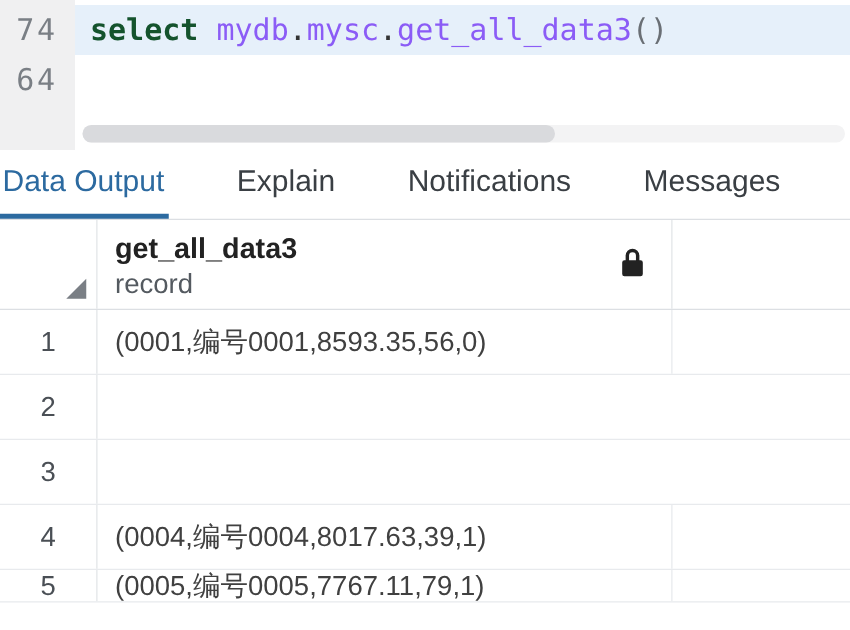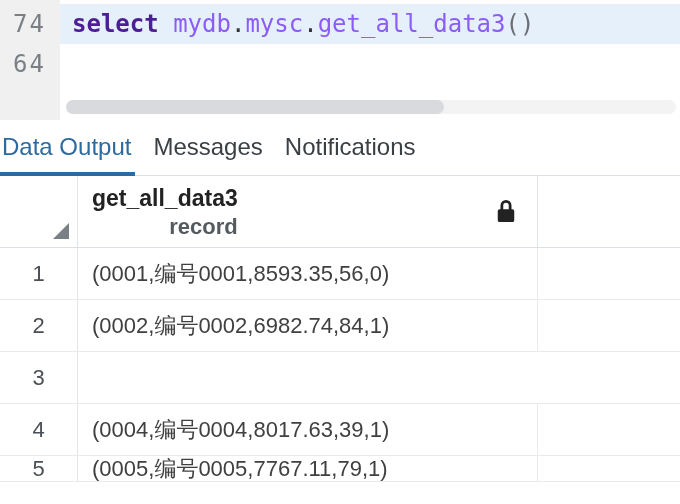--- a/index.html
+++ b/index.html
@@ -5,41 +5,41 @@
   * { box-sizing: border-box; margin: 0; padding: 0; }
   html, body { width: 680px; height: 504px; overflow: hidden; font-family: "Segoe UI", "Helvetica Neue", Arial, sans-serif; background: #fff; color: #333; }
 
   
   .editor-wrap { display: flex; height: 120px; background: #fff; }
   .gutter { width: 60px; background: #f0f0f1; padding-top: 4px; }
   .gutter .ln { height: 40px; line-height: 40px; text-align: right; padding-right: 14px; font-family: "Consolas","Menlo",monospace; font-size: 24px; color: #7a7f85; letter-spacing: 2px; }
   .code-area { flex: 1; position: relative; padding-top: 4px; }
   .code-line { height: 40px; line-height: 40px; font-family: "Consolas","Menlo",monospace; font-size: 24px; padding-left: 12px; white-space: pre; }
   .hl { background: #e6f0fa; }
-  .kw { color: #4c1d95; font-weight: 600; }
+  .kw { color: #14532d; font-weight: 600; }
   .ident { color: #8b5cf6; }
   .paren { color: #6a6f75; }
   .scrollbar-h { position: absolute; left: 6px; right: 4px; bottom: 6px; height: 14px; background: #f3f3f4; border-radius: 7px; }
   .scrollbar-h .thumb { position: absolute; left: 0; top: 0; height: 100%; width: 62%; background: #d9dadd; border-radius: 7px; }
 
   
-  .tabs { display: flex; align-items: center; height: 56px; border-bottom: 1px solid #dcdfe3; padding-left: 0; gap: 18px; font-size: 24px; color: #3a3f44; }
+  .tabs { display: flex; align-items: flex-start; height: 56px; border-bottom: 1px solid #dcdfe3; padding-left: 0; gap: 54px; font-size: 24px; color: #3a3f44; }
   .tab { padding: 12px 2px 14px 2px; cursor: pointer; position: relative; }
   .tab.active { color: #2c6aa0; }
   .tab.active::after { content: ""; position: absolute; left: -2px; right: -2px; bottom: -1px; height: 4px; background: #2c6aa0; }
 
   
   .grid { display: flex; flex-direction: column; }
   .grid-header { display: flex; height: 72px; border-bottom: 1px solid #dcdfe3; }
   .rownum-col { width: 78px; border-right: 1px solid #e2e5e8; position: relative; }
   .corner-tri { position: absolute; right: 8px; bottom: 8px; width: 0; height: 0; border-style: solid; border-width: 0 0 16px 16px; border-color: transparent transparent #7a7f85 transparent; }
   .col-head { flex: 0 0 460px; border-right: 1px solid #e2e5e8; padding: 8px 14px 6px 14px; display: flex; align-items: flex-start; justify-content: space-between; }
   .col-head .titles { display: flex; flex-direction: column; line-height: 1.25; }
   .col-head .name { font-size: 23px; font-weight: 700; color: #222; }
-  .col-head .type { font-size: 22px; color: #545a60; font-weight: 700; text-align: right; }
+  .col-head .type { font-size: 22px; color: #545a60; font-weight: 400; }
   .lock-wrap { align-self: center; padding-right: 6px; }
   .lock-svg { width: 22px; height: 26px; fill: #222; }
   .col-spacer { flex: 1; }
 
   .grid-row { display: flex; height: 52px; border-bottom: 1px solid #e8eaed; }
   .grid-row .rnum { width: 78px; border-right: 1px solid #e2e5e8; display: flex; align-items: center; justify-content: center; font-size: 22px; color: #4a4f55; }
   .grid-row .cell { flex: 0 0 460px; border-right: 1px solid #e8eaed; display: flex; align-items: center; padding: 0 14px; font-size: 22px; color: #404040; white-space: nowrap; overflow: hidden; }
   .grid-row .spacer { flex: 1; }
   .grid .partial { height: 26px; overflow: hidden; }
 </style>
@@ -55,22 +55,23 @@
     <div class="code-line hl"><span class="kw">select</span><span> </span><span class="ident">mydb</span><span>.</span><span class="ident">mysc</span><span>.</span><span class="ident">get_all_data3</span><span class="paren">()</span></div>
     <div class="code-line"></div>
     <div class="scrollbar-h">
       <div class="thumb"></div>
     </div>
   </div>
 </div>
 
 <div class="tabs">
   <div class="tab active">Data Output</div>
+  <div class="tab">Explain</div>
+  <div class="tab">Notifications</div>
   <div class="tab">Messages</div>
-  <div class="tab">Notifications</div>
 </div>
 
 <div class="grid">
   <div class="grid-header">
     <div class="rownum-col">
       <div class="corner-tri"></div>
     </div>
     <div class="col-head">
       <div class="titles">
         <span class="name">get_all_data3</span>
@@ -85,21 +86,20 @@
     <div class="col-spacer"></div>
   </div>
 
   <div class="grid-row">
     <div class="rnum">1</div>
     <div class="cell">(0001,编号0001,8593.35,56,0)</div>
     <div class="spacer"></div>
   </div>
   <div class="grid-row">
     <div class="rnum">2</div>
-    <div class="cell">(0002,编号0002,6982.74,84,1)</div>
     <div class="spacer"></div>
   </div>
   <div class="grid-row">
     <div class="rnum">3</div>
     <div class="spacer"></div>
   </div>
   <div class="grid-row">
     <div class="rnum">4</div>
     <div class="cell">(0004,编号0004,8017.63,39,1)</div>
     <div class="spacer"></div>

